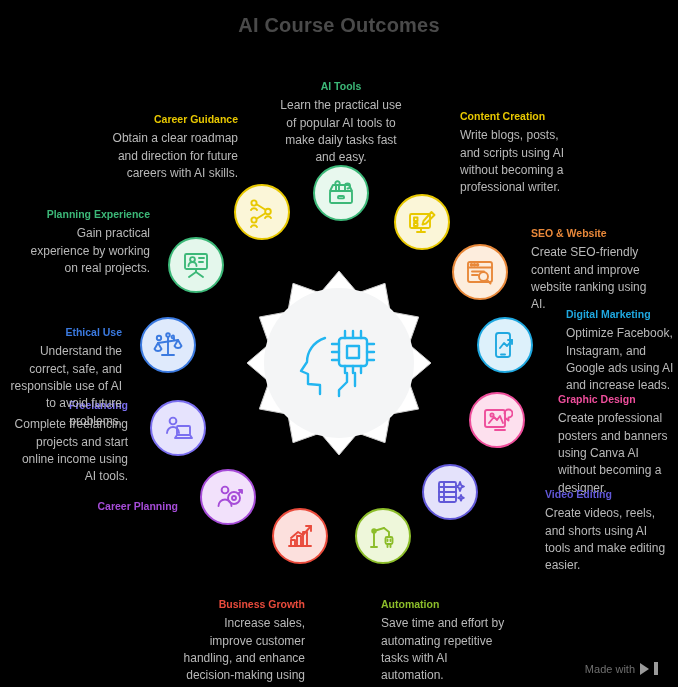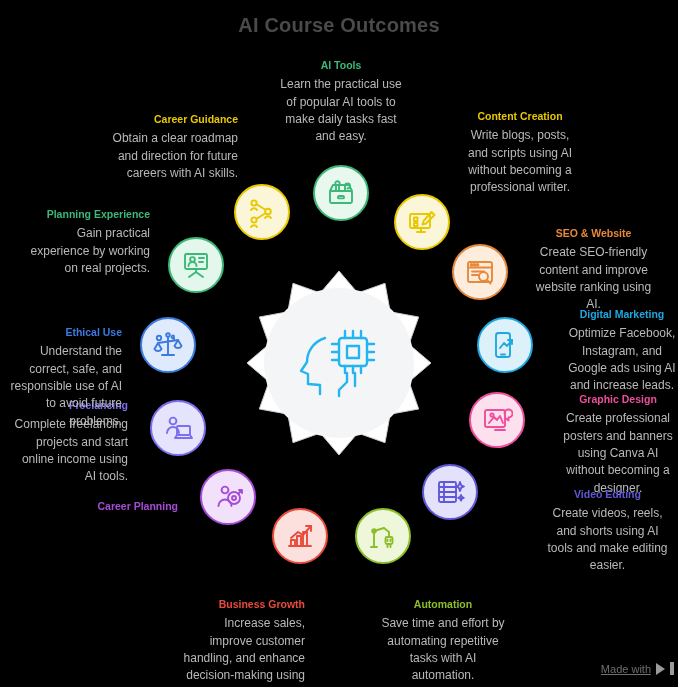--- a/index.html
+++ b/index.html
@@ -31,28 +31,28 @@
     border:2px solid #ccc;background:#fff;
     display:flex;align-items:center;justify-content:center;
     box-sizing:border-box;
   }
   .badge svg{display:block;}
 
   
   .item{position:absolute;width:128px;}
   .item .head{font-size:10.5px;font-weight:700;margin-bottom:4px;line-height:1.25;}
   .item .body{font-size:12px;line-height:1.45;color:#b9b9b9;}
-  .ta-l{text-align:center;}
+  .ta-l{text-align:left;}
   .ta-r{text-align:right;}
   .ta-c{text-align:center;}
 
   
   .watermark{
-    position:absolute;right:4px;bottom:12px;
-    font-size:11px;color:#6f6f6f;display:flex;align-items:center;gap:5px;text-decoration:underline;
+    position:absolute;right:20px;bottom:12px;
+    font-size:11px;color:#6f6f6f;display:flex;align-items:center;gap:5px;
   }
   .wm-tri{
     width:0;height:0;border-left:9px solid #9a9a9a;
     border-top:6px solid transparent;border-bottom:6px solid transparent;
   }
   .wm-bar{width:4px;height:13px;background:#9a9a9a;}
 </style>
 </head>
 <body>
 
@@ -98,21 +98,21 @@
         <svg width="32" height="32" viewBox="0 0 32 32">
           <g fill="none" stroke="#3cb878" stroke-width="1.9" stroke-linecap="round" stroke-linejoin="round">
             <rect x="5" y="14" width="22" height="12" rx="1.5"></rect>
             <path d="M5 14 L8 8 L24 8 L27 14"></path>
             <rect x="13" y="19" width="6" height="2.4" rx="1"></rect>
             <path d="M11 8 L11 13 M11 8 a2.2 2.2 0 1 1 3 0 L14 13"></path>
             <path d="M20 13 L20 9 a2.5 2.5 0 1 1 2.5 2.5"></path>
           </g>
         </svg>
       </div>
-      <div class="item ta-c" style="left:276px;top:59px;width:130px;">
+      <div class="item ta-c" style="left:276px;top:80px;width:130px;">
         <div class="head" style="color:#3cb878;">AI Tools</div>
         <div class="body">Learn the practical use of popular AI tools to make daily tasks fast and easy.</div>
       </div>
       <div class="badge" style="left:394px;top:194px;border-color:#e8c800;background:#fbf6d8;">
         <svg width="32" height="32" viewBox="0 0 32 32">
           <g fill="none" stroke="#e8c800" stroke-width="1.9" stroke-linecap="round" stroke-linejoin="round">
             <rect x="4" y="8" width="20" height="14" rx="1.5"></rect>
             <path d="M11 26 L19 26 M15 22 L15 26"></path>
             <rect x="8" y="11.5" width="3.5" height="3.5"></rect>
             <rect x="8" y="17" width="3.5" height="3"></rect>

